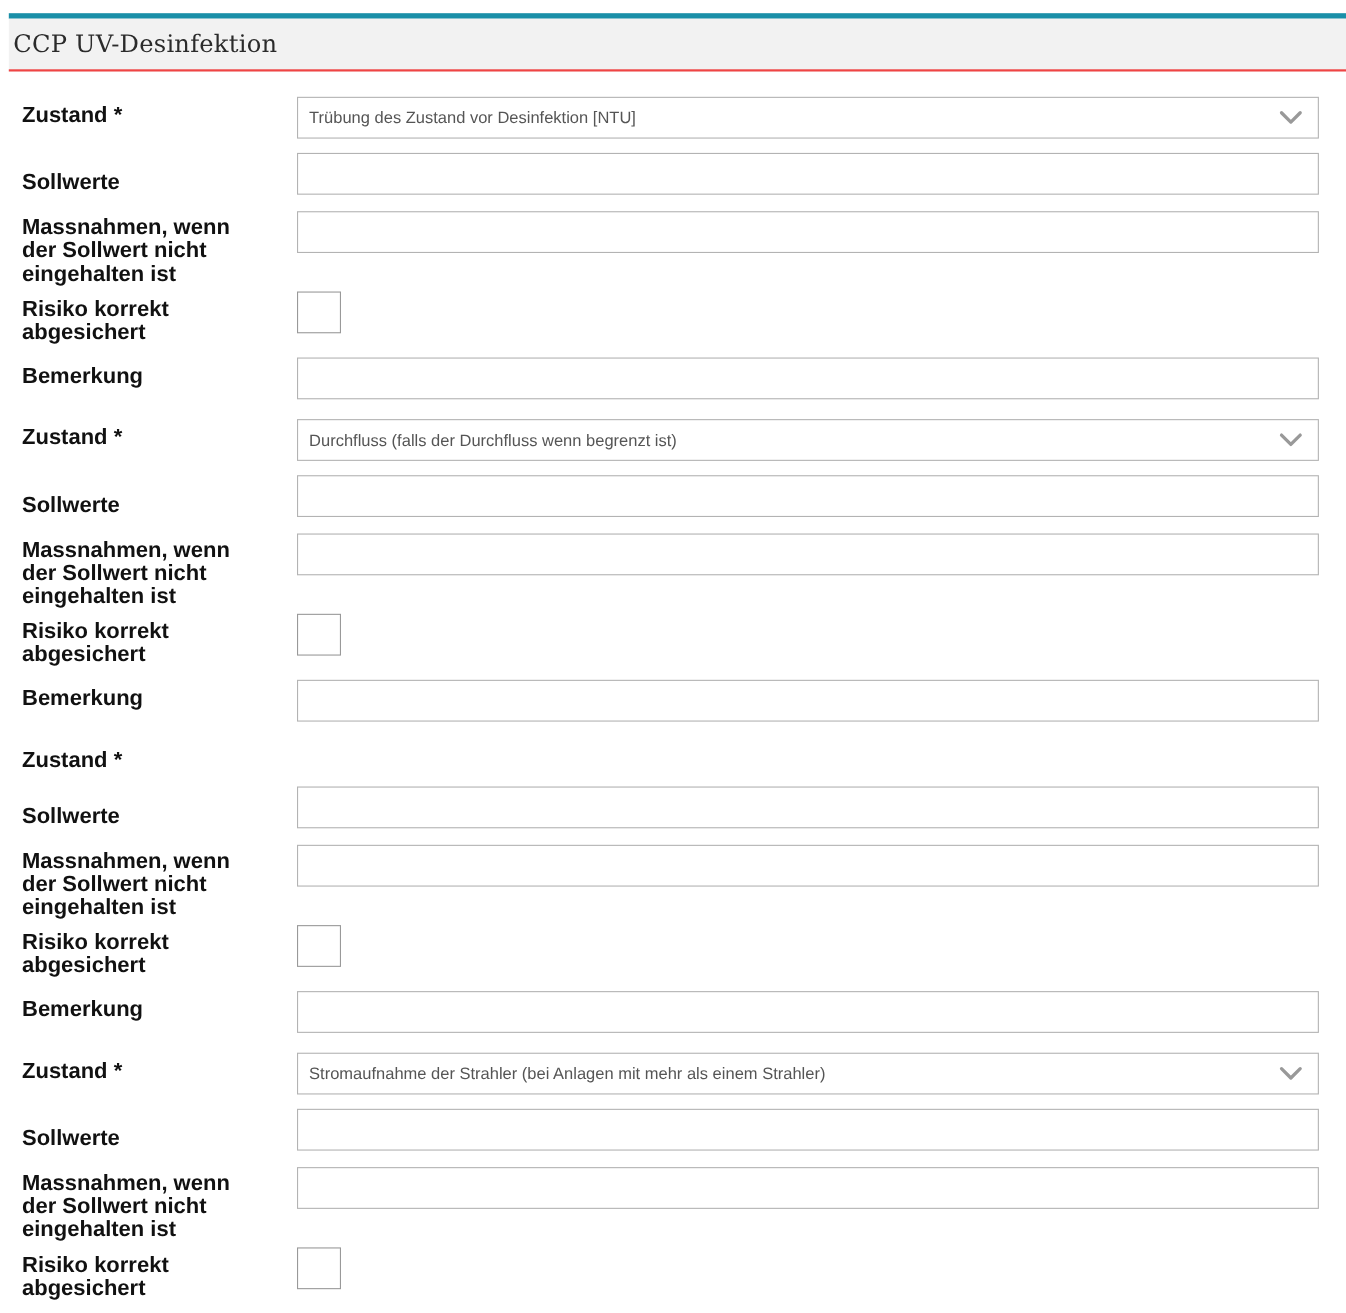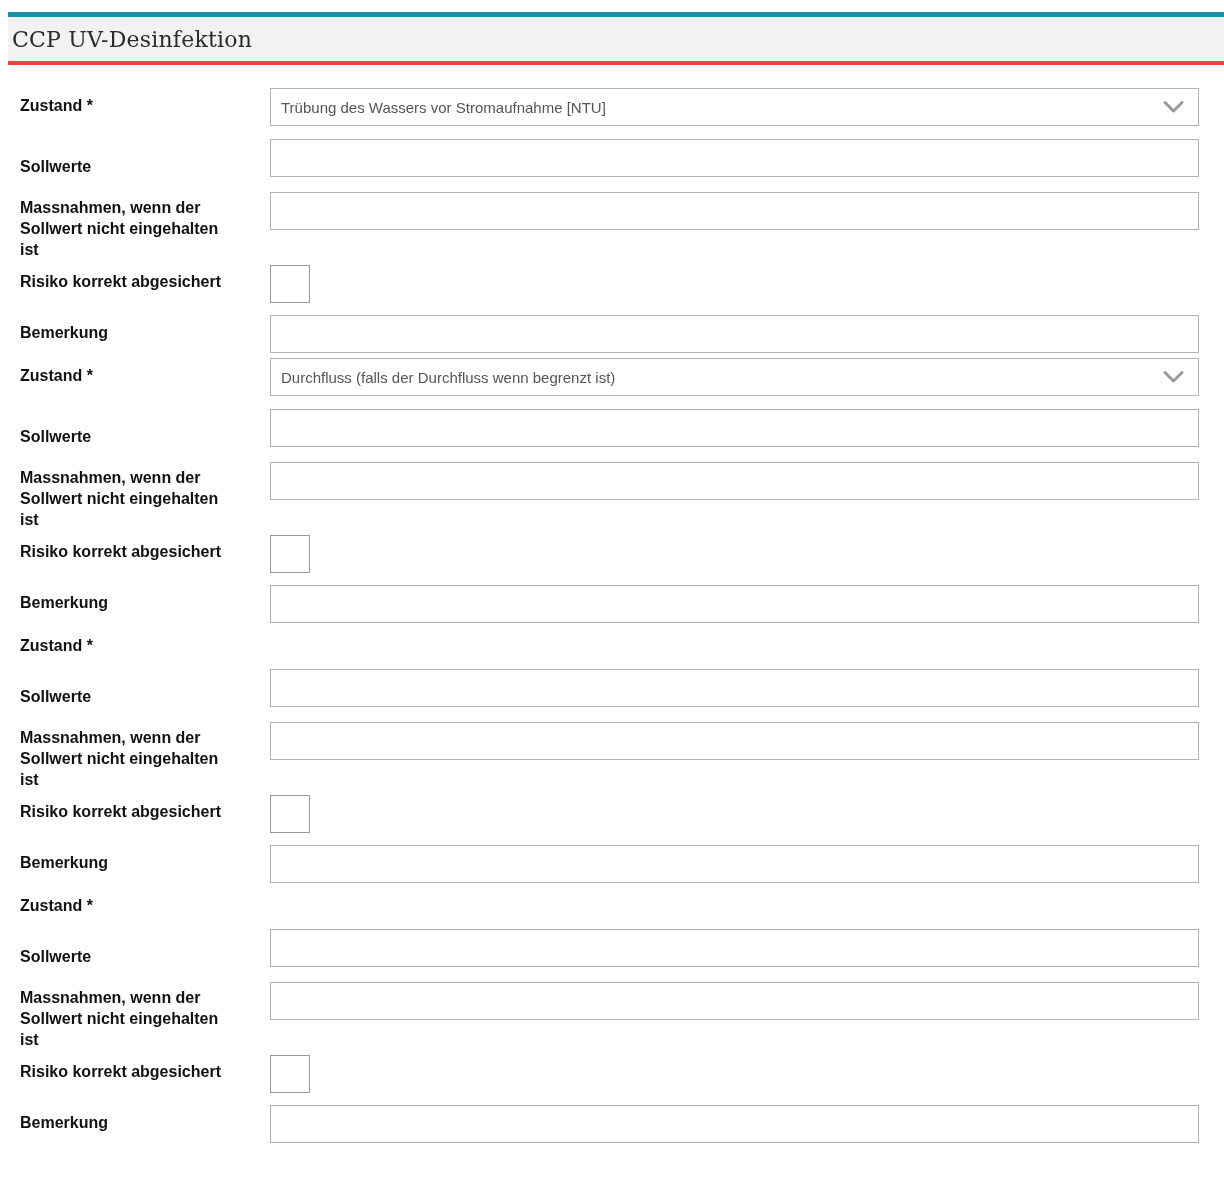--- a/index.html
+++ b/index.html
@@ -10,21 +10,21 @@
     overflow: hidden;
     font-family: "Liberation Sans", sans-serif;
   }
   .panel {
     margin-left: 8px;
     margin-top: 12px;
     border-top: 5px solid #1a8fa8;
   }
   .panel-header {
     background: #f2f2f2;
-    border-bottom: 4px solid #ef4444;
+    border-bottom: 2px solid #ef4444;
     height: 48px;
     display: flex;
     align-items: center;
     padding-left: 4px;
   }
   .panel-title {
     font-family: "DejaVu Serif", "Liberation Serif", serif;
     font-size: 22px;
     color: #2b2b2b;
     letter-spacing: 0.2px;
@@ -34,21 +34,21 @@
   }
   .row {
     display: flex;
     align-items: flex-start;
   }
   .label {
     width: 250px;
     padding-right: 34px;
     padding-top: 7px;
     flex-shrink: 0;
-    font-size: 16px;
+    font-size: 20px;
     font-weight: bold;
     color: #111111;
     line-height: 21px;
   }
   .field {
     flex: 1;
     min-width: 0;
   }
   .text-input {
     width: 100%;
@@ -96,38 +96,38 @@
     cursor: pointer;
     display: block;
   }
   .row-zustand   { margin-bottom: 13px; }
   .row-zustand .label { padding-top: 7px; }
   .row-sollwerte { margin-bottom: 15px; align-items: flex-end; }
   .row-massnahmen { margin-bottom: 5px; }
   .row-massnahmen .label { padding-top: 5px; min-height: 68px; }
   .row-risiko    { margin-bottom: 12px; }
   .row-risiko .label { padding-top: 6px; }
-  .row-bemerkung { margin-bottom: 5px; }
+  .row-bemerkung { margin-bottom: 18px; }
 </style>
 </head>
 <body>
 
 <div class="panel">
   <div class="panel-header">
     <div class="panel-title">CCP UV-Desinfektion</div>
   </div>
 
   <div class="form">
 
     <div>
       <div class="row row-zustand">
         <div class="label">Zustand *</div>
         <div class="field">
           <div class="select">
-            <span class="select-value">Trübung des Wassers vor Stromaufnahme [NTU]</span>
+            <span class="select-value">Trübung des Zustand vor Desinfektion [NTU]</span>
             <span class="chevron"><svg width="21" height="13" viewBox="0 0 21 13">
                   <polyline points="2,2 10.5,10.5 19,2" fill="none" stroke="#999999" stroke-width="3" stroke-linecap="round" stroke-linejoin="round"></polyline>
                 </svg></span>
           </div>
         </div>
       </div>
       <div class="row row-sollwerte">
         <div class="label">Sollwerte</div>
         <div class="field"><input type="text" class="text-input" value="" style=""></div>
       </div>
@@ -199,20 +199,28 @@
       </div>
       <div class="row row-bemerkung">
         <div class="label">Bemerkung</div>
         <div class="field"><input type="text" class="text-input" value="" style=""></div>
       </div>
     </div>
 
     <div>
       <div class="row row-zustand">
         <div class="label">Zustand *</div>
+        <div class="field">
+          <div class="select">
+            <span class="select-value">Stromaufnahme der Strahler (bei Anlagen mit mehr als einem Strahler)</span>
+            <span class="chevron"><svg width="21" height="13" viewBox="0 0 21 13">
+                  <polyline points="2,2 10.5,10.5 19,2" fill="none" stroke="#999999" stroke-width="3" stroke-linecap="round" stroke-linejoin="round"></polyline>
+                </svg></span>
+          </div>
+        </div>
       </div>
       <div class="row row-sollwerte">
         <div class="label">Sollwerte</div>
         <div class="field"><input type="text" class="text-input" value="" style=""></div>
       </div>
       <div class="row row-massnahmen">
         <div class="label">Massnahmen, wenn der Sollwert nicht eingehalten ist</div>
         <div class="field"><input type="text" class="text-input" value="" style=""></div>
       </div>
       <div class="row row-risiko">

